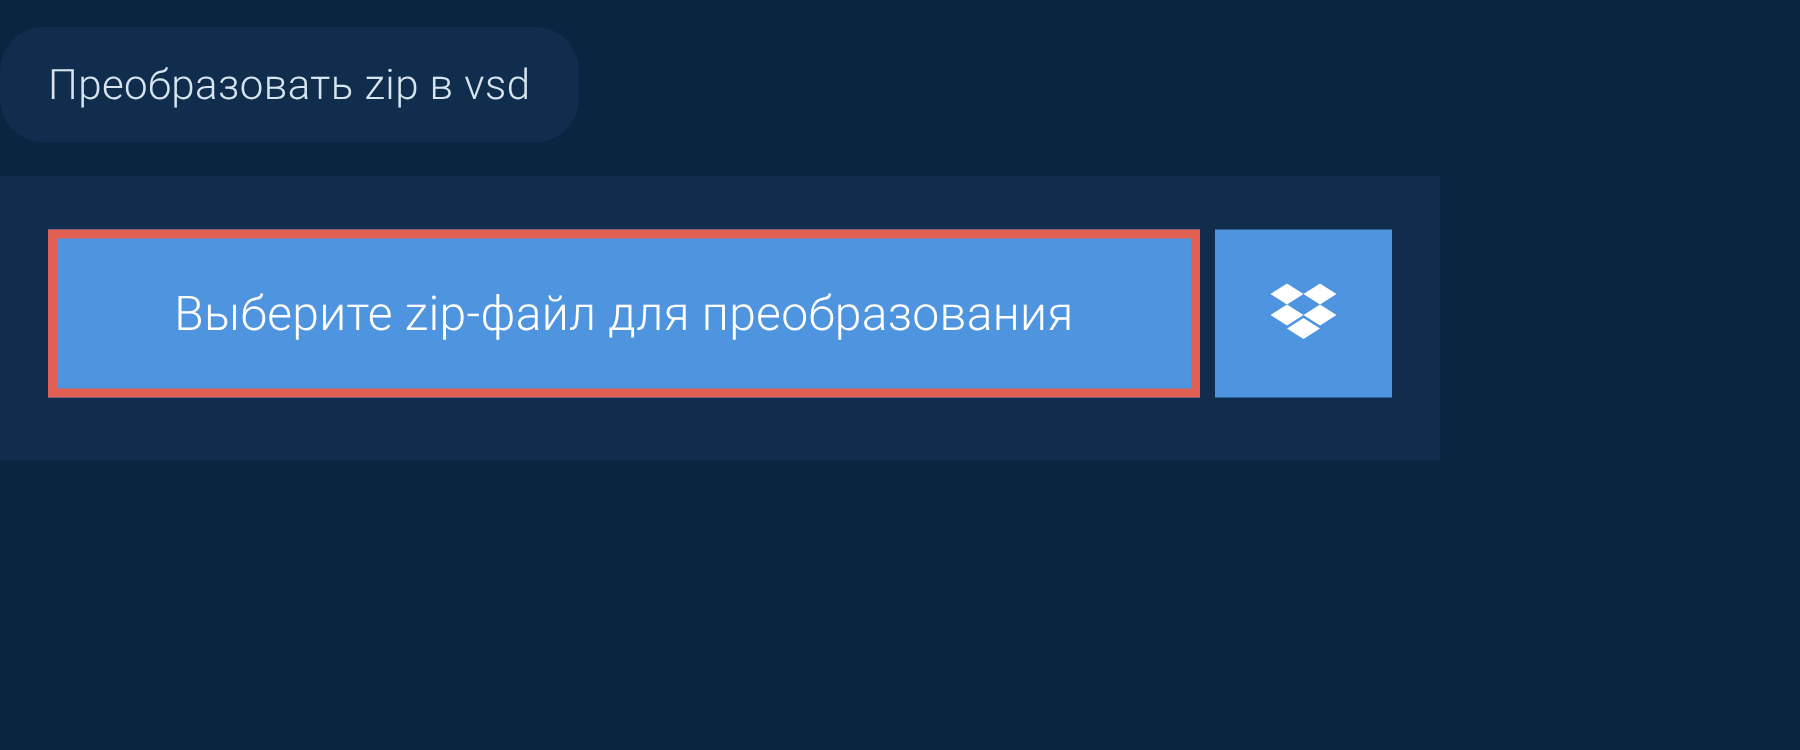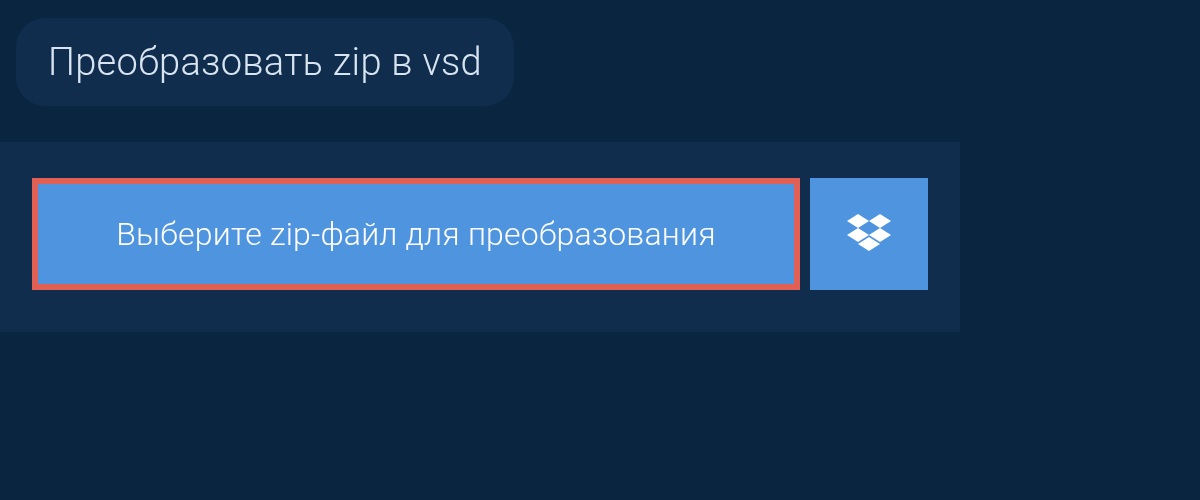--- a/index.html
+++ b/index.html
@@ -10,33 +10,33 @@
     body {
       width: 1200px;
       height: 500px;
       background: #0a2540;
       font-family: -apple-system, BlinkMacSystemFont, "Segoe UI", Roboto, Arial, sans-serif;
       overflow: hidden;
     }
     .header-tab {
       background: #102d4e;
       color: #d8e4f0;
-      font-size: 38px;
+      font-size: 28px;
       font-weight: 300;
       padding: 22px 32px;
       display: inline-block;
       margin-top: 18px;
-      margin-left: 16px;
+      margin-left: 0;
       letter-spacing: 0.3px;
       border-radius: 29px;
     }
     .content-panel {
       background: #102d4e;
       width: 960px;
-      margin-top: 36px;
+      margin-top: 22px;
       margin-left: 0;
       padding: 36px 32px 42px 32px;
     }
     .button-row {
       display: flex;
       gap: 10px;
       align-items: stretch;
     }
     .select-file-button {
       background: #4f94df;

